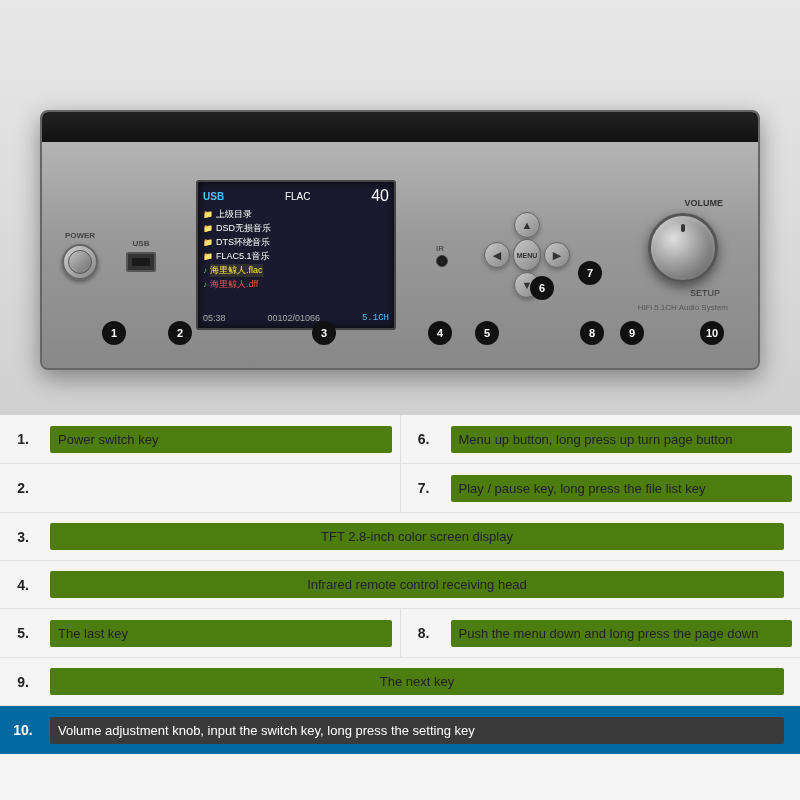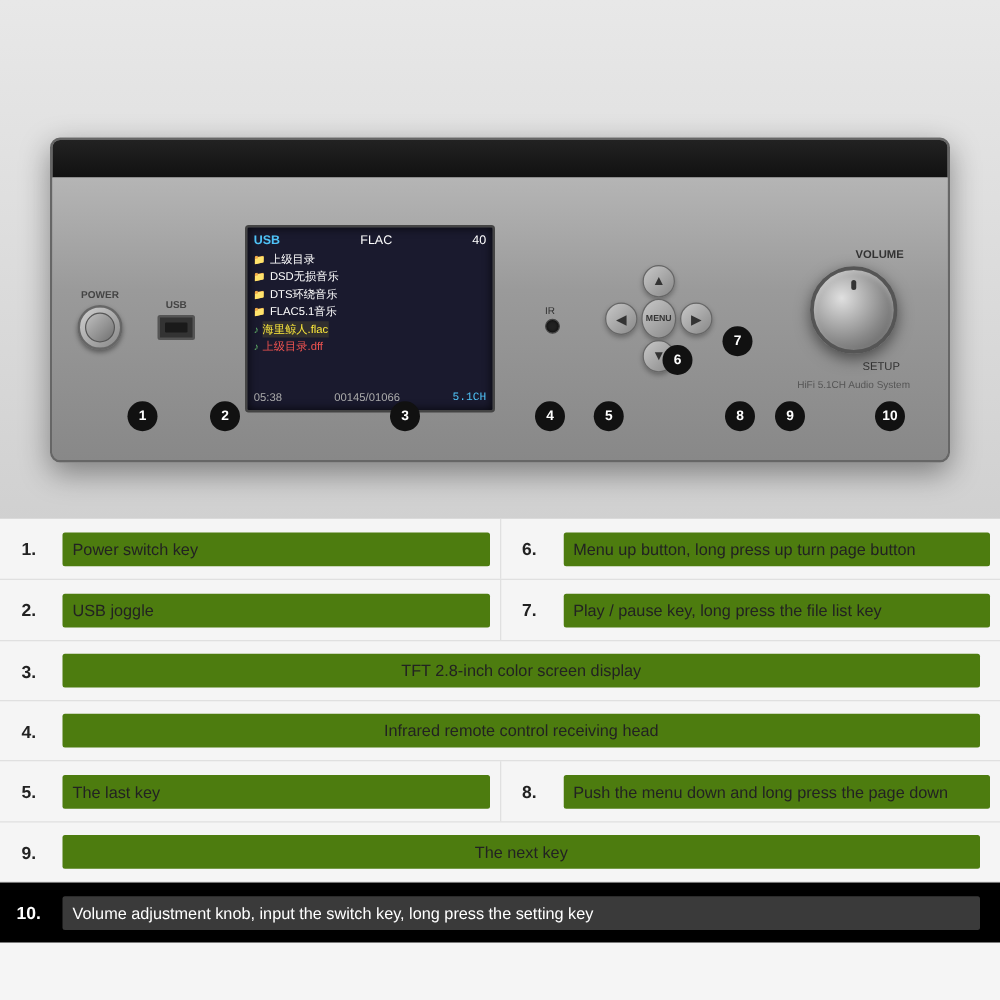--- a/index.html
+++ b/index.html
@@ -111,21 +111,21 @@
 
     .screen-header {
       display: flex;
       justify-content: space-between;
       align-items: center;
       margin-bottom: 3px;
     }
 
     .screen-usb { color: #4fc3f7; font-size: 10px; font-weight: bold; }
     .screen-format { color: #ffffff; font-size: 10px; }
-    .screen-bitrate { color: #ffffff; font-size: 10px; }
+    .screen-bitrate { color: #ffffff; font-size: 16px; }
 
     .screen-files {
       display: flex;
       flex-direction: column;
       gap: 1px;
     }
 
     .screen-file {
       display: flex;
       align-items: center;
@@ -358,26 +358,26 @@
               <div class="screen-file">
                 <span class="file-icon">📁</span>
                 <span class="file-name">FLAC5.1音乐</span>
               </div>
               <div class="screen-file">
                 <span class="file-music-icon">♪</span>
                 <span class="file-name selected">海里鲸人.flac</span>
               </div>
               <div class="screen-file">
                 <span class="file-music-icon">♪</span>
-                <span class="file-name playing">上级目录.dff</span>
+                <span class="file-name playing">海里鲸人.dff</span>
               </div>
             </div>
             <div class="screen-footer">
               <span class="screen-time">05:38</span>
-              <span class="screen-track">00145/01066</span>
+              <span class="screen-track">00102/01066</span>
               <span class="screen-ch">5.1CH</span>
             </div>
           </div>
         </div>
 
         <div style="display:flex; flex-direction:column; gap:6px; margin-left:20px;">
           <div style="display:flex; flex-direction:column; align-items:flex-start; gap:2px;">
             <div style="font-size:8px; color:#333;">IR</div>
             <div class="ir-dot"></div>
           </div>
@@ -458,21 +458,20 @@
       </div>
       <div class="annotation-text">Menu up button, long press up turn page button</div>
     </div>
   </div>
 
   <div class="two-col">
     <div class="col-half">
       <div class="annotation-num">
         <span class="num-text">2.</span>
       </div>
-      <div class="annotation-text">USB joggle</div>
     </div>
     <div class="col-half">
       <div class="annotation-num">
         <span class="num-text">7.</span>
       </div>
       <div class="annotation-text">Play / pause key, long press the file list key</div>
     </div>
   </div>
 
   <div style="display:flex; align-items:center; border-bottom:1px solid #e0e0e0; min-height:48px;">
@@ -504,20 +503,20 @@
     </div>
   </div>
 
   <div style="display:flex; align-items:center; border-bottom:1px solid #e0e0e0; min-height:48px;">
     <div class="annotation-num">
       <span class="num-text">9.</span>
     </div>
     <div class="annotation-text wide">The next key</div>
   </div>
 
-  <div style="display:flex; align-items:center; min-height:48px; background:#000000;">
+  <div style="display:flex; align-items:center; min-height:48px; background:#0369a1;">
     <div class="annotation-num">
       <span class="num-text" style="color:#fff;">10.</span>
     </div>
     <div style="flex:1; font-size:13px; color:#fff; padding:6px 8px; background:#3a3a3a; margin:4px 16px 4px 0; border-radius:2px;">Volume adjustment knob, input the switch key, long press the setting key</div>
   </div>
 
 </div>
 
 </body></html>

